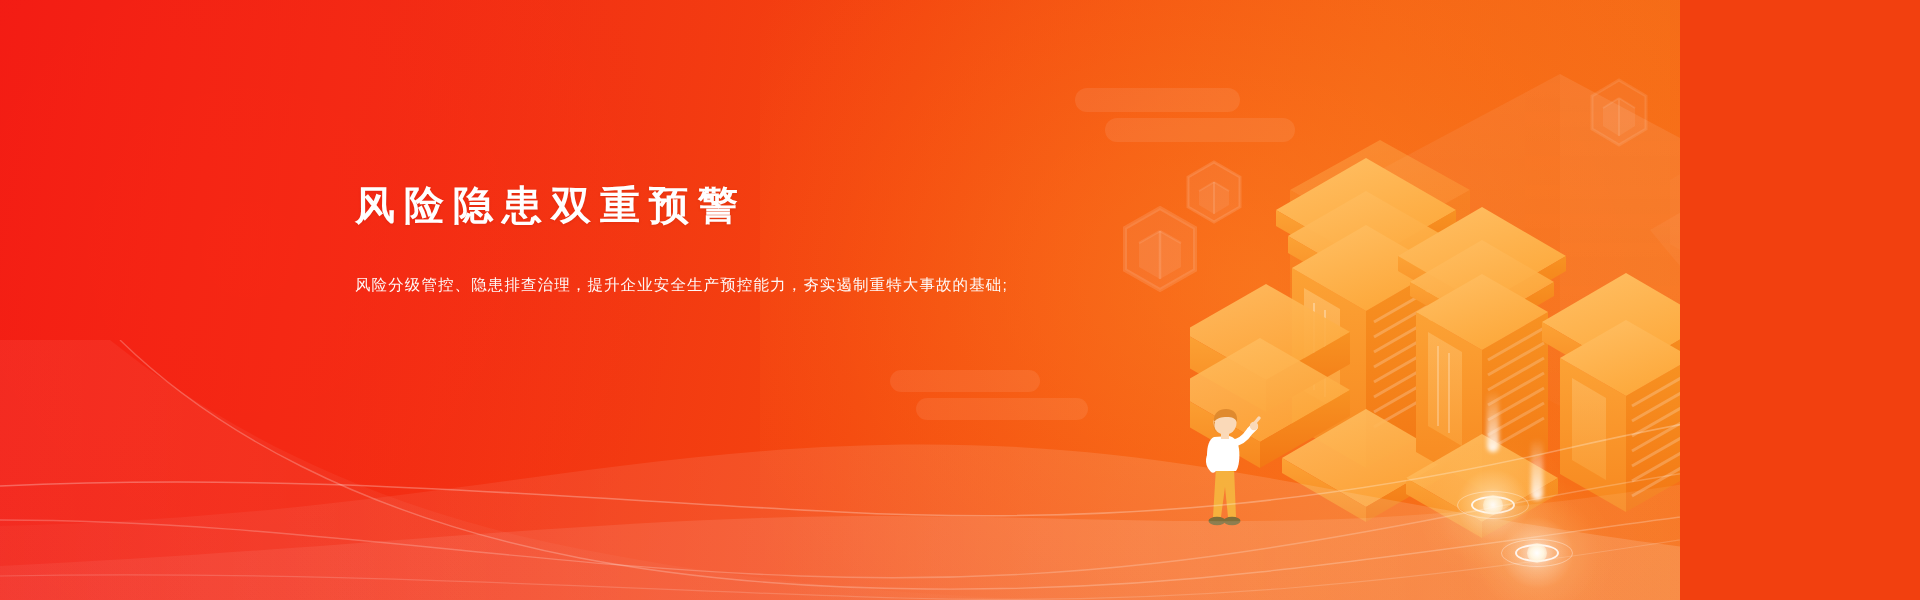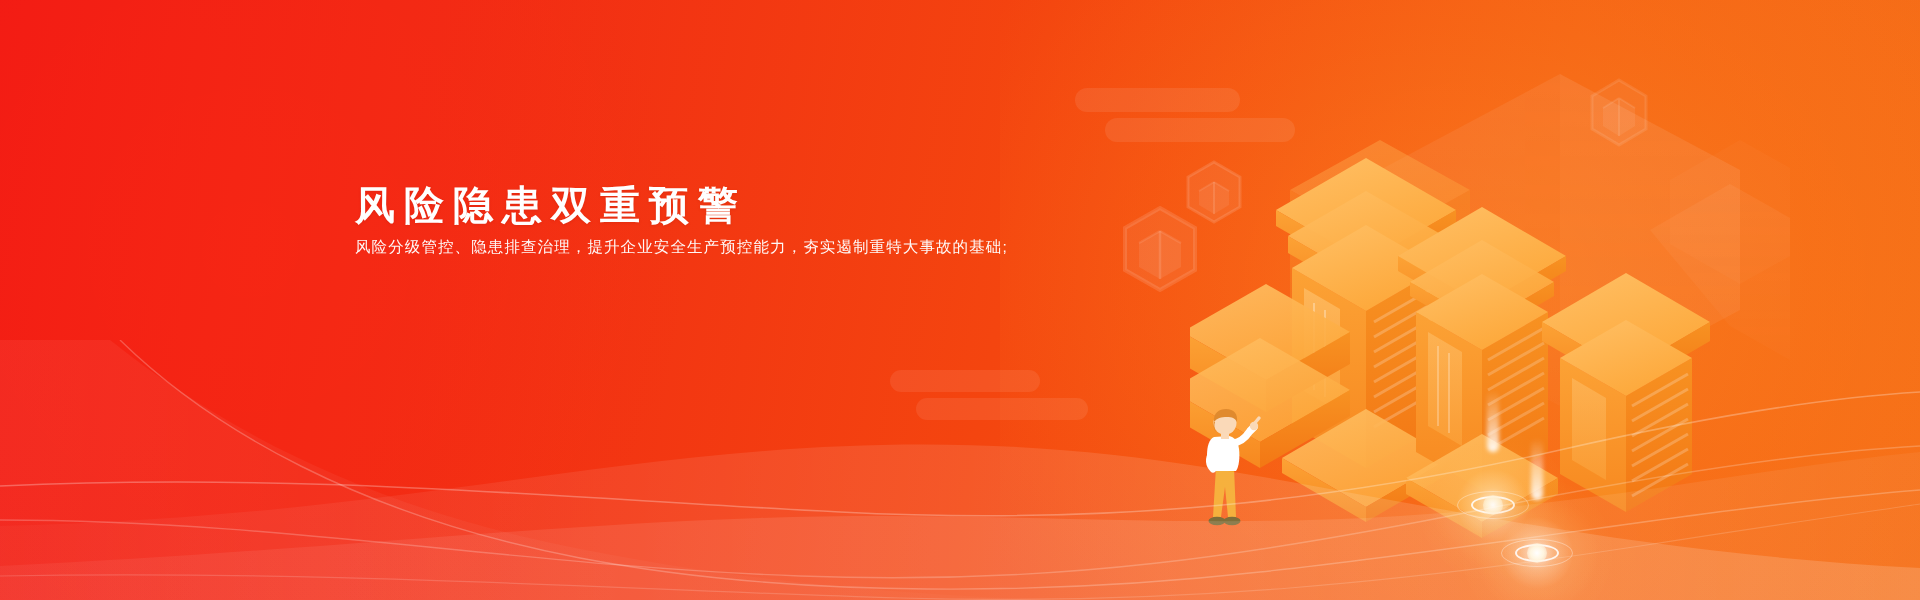--- a/index.html
+++ b/index.html
@@ -5,21 +5,21 @@
 <style>
   * { margin:0; padding:0; box-sizing:border-box; }
   html, body {
     width:1920px; height:600px; overflow:hidden;
     font-family:"Liberation Sans", "DejaVu Sans", sans-serif;
     background:#F2400F;
   }
 
   .banner {
     position:relative;
-    width:1920px; height:600px;
+    width:1680px; height:600px;
     overflow:hidden;
     background:linear-gradient(100deg,#F21B14 0%,#F22A14 22%,#F4450F 52%,#F56115 78%,#F66F18 100%);
     padding-left:16px;
   }
 
   
   .bg-glow-right {
     position:absolute; right:-180px; top:-120px;
     width:1100px; height:900px;
     background:radial-gradient(ellipse at 45% 45%, rgba(255,150,40,0.42) 0%, rgba(255,140,30,0.20) 38%, rgba(255,130,20,0) 70%);
@@ -100,21 +100,21 @@
   }
   .headline {
     font-size:40px;
     font-weight:700;
     color:#ffffff;
     letter-spacing:9px;
     line-height:1.25;
     white-space:nowrap;
     text-shadow:0 1px 3px rgba(150,20,0,0.18);
   }
-  .subcopy { }
+  .subcopy { margin-top:38px; }
   .subline {
     font-size:15.5px;
     color:#ffffff;
     letter-spacing:1.1px;
     line-height:34px;
     white-space:nowrap;
     opacity:0.97;
   }
 </style>
 </head>

